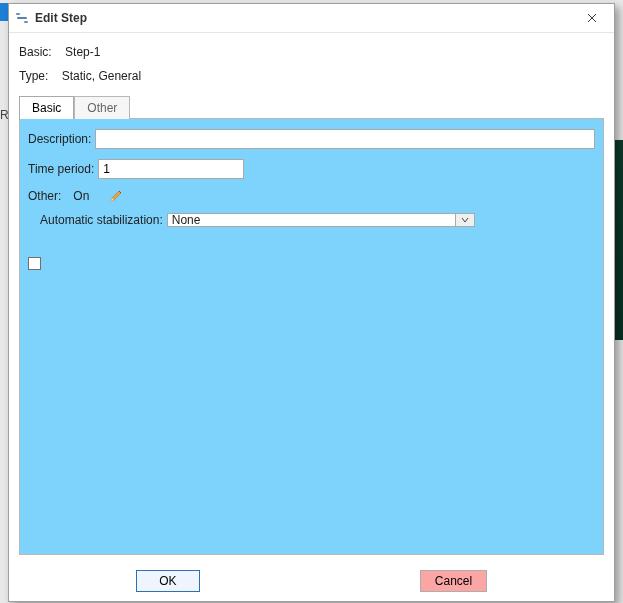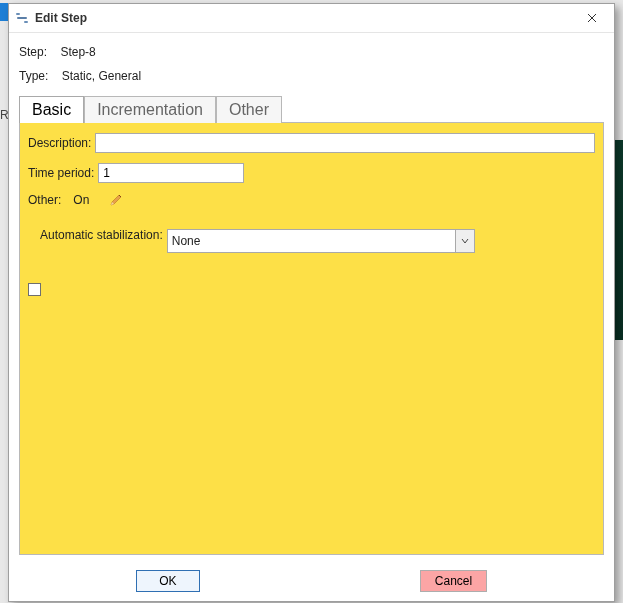--- a/index.html
+++ b/index.html
@@ -19,42 +19,42 @@
   .titlebar .close{width:40px;height:26px;display:flex;align-items:center;justify-content:center;cursor:pointer;}
   .close svg{stroke:#333;}
   .app-icon{display:inline-flex;align-items:center;gap:1px;}
   .header{padding:8px 10px 6px 10px;line-height:22px;}
   .row{margin-bottom:2px;}
   .label{color:#222;}
   .tabs-wrap{flex:1;display:flex;flex-direction:column;padding:0 10px 6px 10px;}
   .tabstrip{display:flex;gap:0;position:relative;z-index:2;}
   .tab{
     padding:4px 12px;border:1px solid #b8b8b8;border-bottom:none;
-    background:#f6f6f6;color:#666;cursor:pointer;font-size:16px;
+    background:#f6f6f6;color:#666;cursor:pointer;font-size:12px;
     position:relative;top:1px;
   }
   .tab.active{background:#fff;color:#000;border-color:#a9a9a9;z-index:3;}
   .tabpanel{
-    flex:1;border:1px solid #b8b8b8;background:#fde047;padding:10px 8px;
+    flex:1;border:1px solid #b8b8b8;background:#7dd3fc;padding:10px 8px;
     position:relative;z-index:1;
   }
   .form-row{display:flex;align-items:center;margin-bottom:10px;}
   .form-row .flabel{margin-right:4px;color:#222;white-space:nowrap;}
   input.text{
     border:1px solid #a9a9a9;background:#fff;height:20px;padding:0 4px;
     font-family:inherit;font-size:12px;box-sizing:border-box;
   }
   .desc-input{flex:1;}
   .time-input{width:146px;}
   .nlgeom-val{margin-left:8px;margin-right:20px;}
   .pencil{display:inline-flex;cursor:pointer;}
   .stab-row .flabel{margin-right:4px;margin-left:12px;}
   .combo{
-    display:flex;align-items:center;border:1px solid #a9a9a9;height:24px;
-    width:308px;box-sizing:border-box;background:#fff;margin-top:12px;
+    display:flex;align-items:center;border:1px solid #a9a9a9;height:14px;
+    width:308px;box-sizing:border-box;background:#fff;
   }
   .combo .combo-text{flex:1;padding:0 4px;}
   .combo .combo-btn{
     width:18px;height:100%;border-left:1px solid #a9a9a9;background:#efefef;
     display:flex;align-items:center;justify-content:center;cursor:pointer;
   }
   .checkbox-row{display:flex;align-items:center;margin-top:30px;gap:6px;}
   .checkbox{width:13px;height:13px;border:1px solid #6f6f6f;background:#fff;box-sizing:border-box;cursor:pointer;}
   .footer{height:40px;display:flex;align-items:center;justify-content:center;gap:220px;}
   .btn{
@@ -86,35 +86,34 @@
       </div>
       <div class="close">
         <svg width="10" height="10" viewBox="0 0 10 10">
           <path d="M1 1 L9 9 M9 1 L1 9" stroke-width="1"></path>
         </svg>
       </div>
     </div>
 
     <div class="header">
       <div class="row">
-        <span class="label">Step:</span>
+        <span class="label">Basic:</span>
         <span>&nbsp;&nbsp;</span>
-        <span>Step-8</span>
+        <span>Step-1</span>
       </div>
       <div class="row">
         <span class="label">Type:</span>
         <span>&nbsp;&nbsp;</span>
         <span>Static, General</span>
       </div>
     </div>
 
     <div class="tabs-wrap">
       <div class="tabstrip">
         <div class="tab active">Basic</div>
-        <div class="tab">Incrementation</div>
         <div class="tab">Other</div>
       </div>
 
       <div class="tabpanel">
 
         <div class="form-row">
           <span class="flabel">Description:</span>
           <input type="text" class="text desc-input" value="" style="">
         </div>
 

